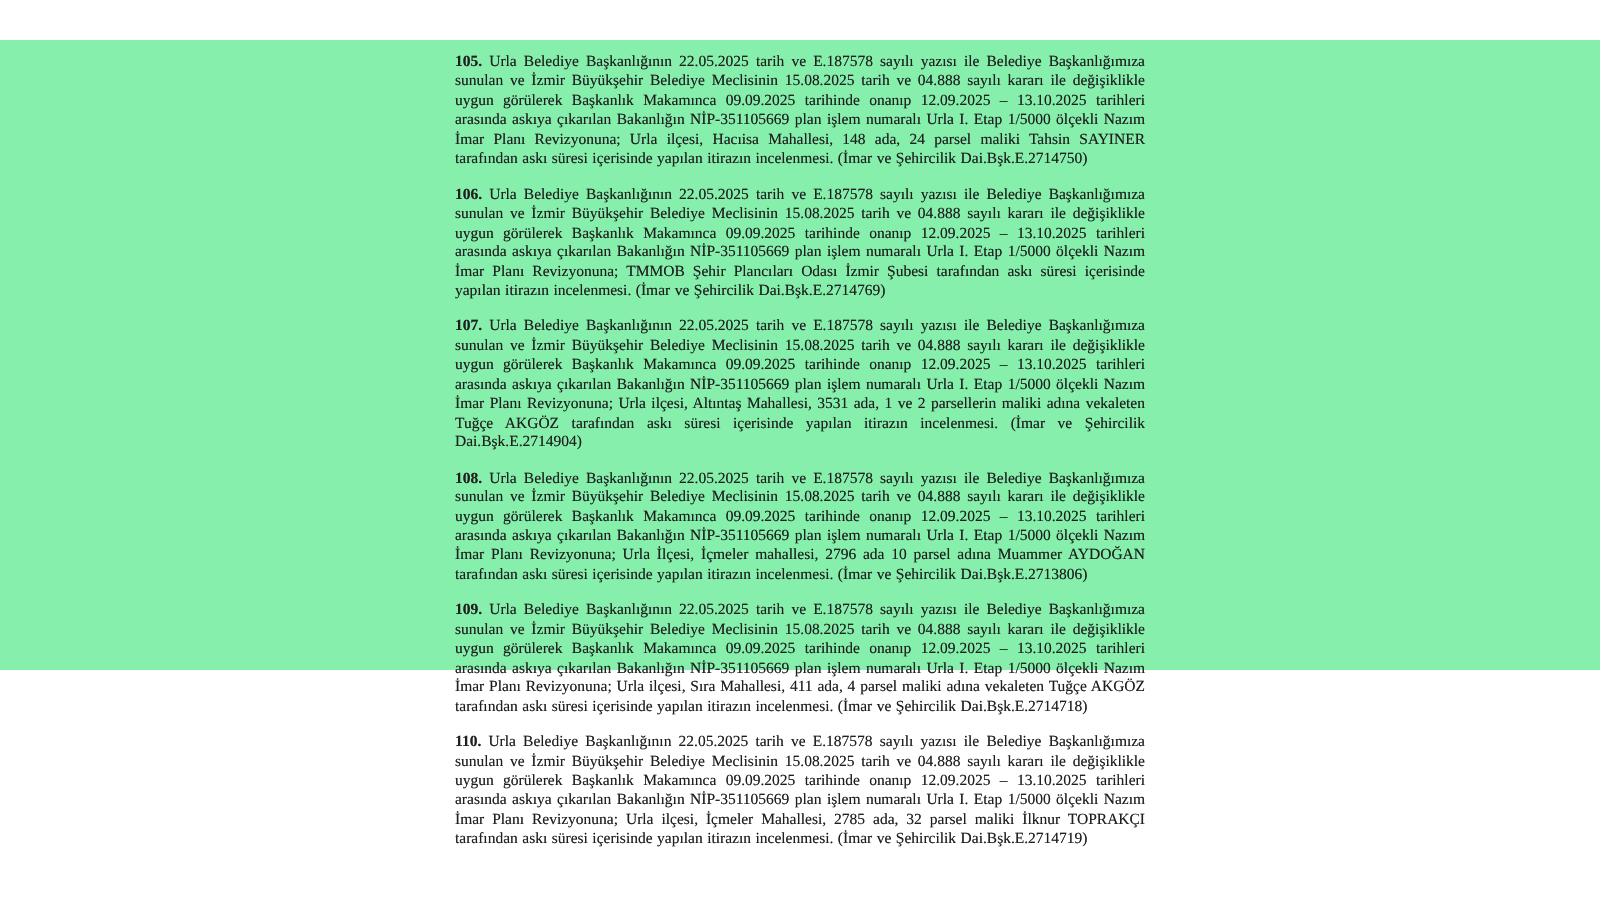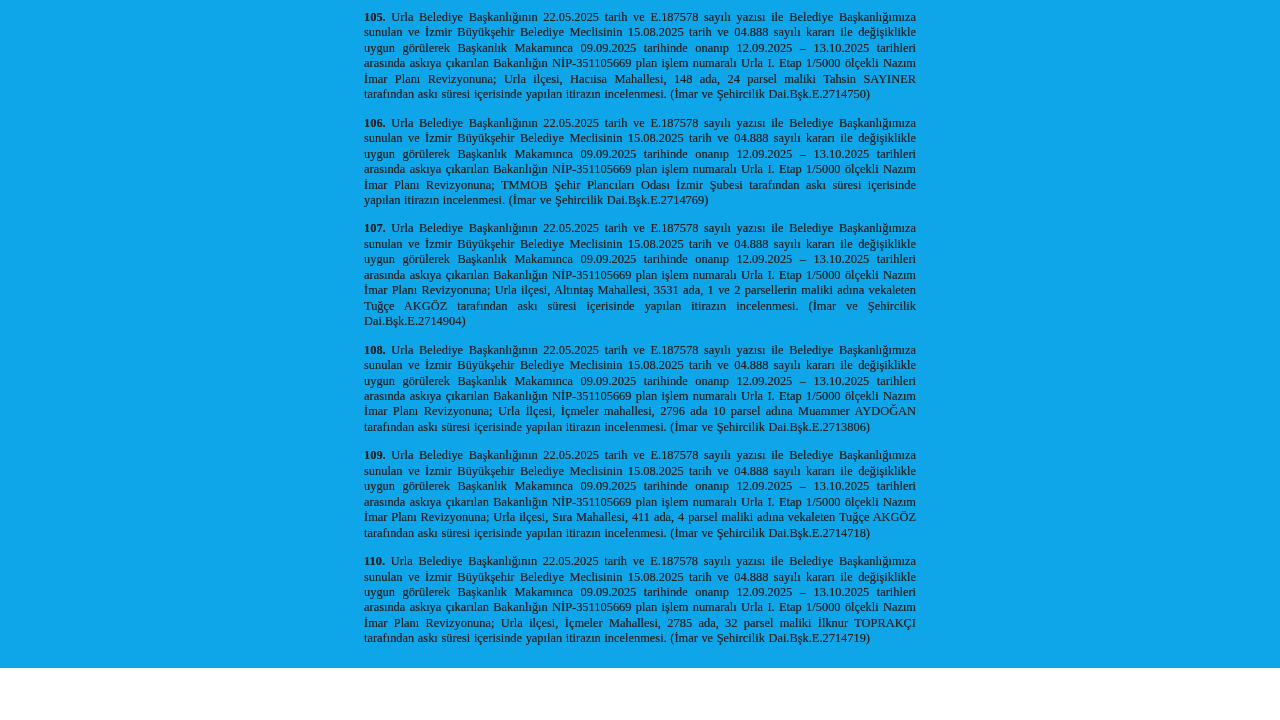--- a/index.html
+++ b/index.html
@@ -5,22 +5,23 @@
   * { margin: 0; padding: 0; box-sizing: border-box; }
   html, body {
     width: 1280px;
     height: 720px;
     background: #ffffff;
     overflow: hidden;
   }
   .page {
     position: relative;
     width: 1280px;
-    height: 668px;
-    background: #0ea5e9;
+    height: 504px;
+    background: #86efac;
+    margin-top: 32px;
   }
   .doc-column {
     position: absolute;
     left: 364px;
     top: 10px;
     width: 552px;
   }
   p.agenda-item {
     font-family: "Liberation Serif", "DejaVu Serif", serif;
     font-size: 12.4px;

